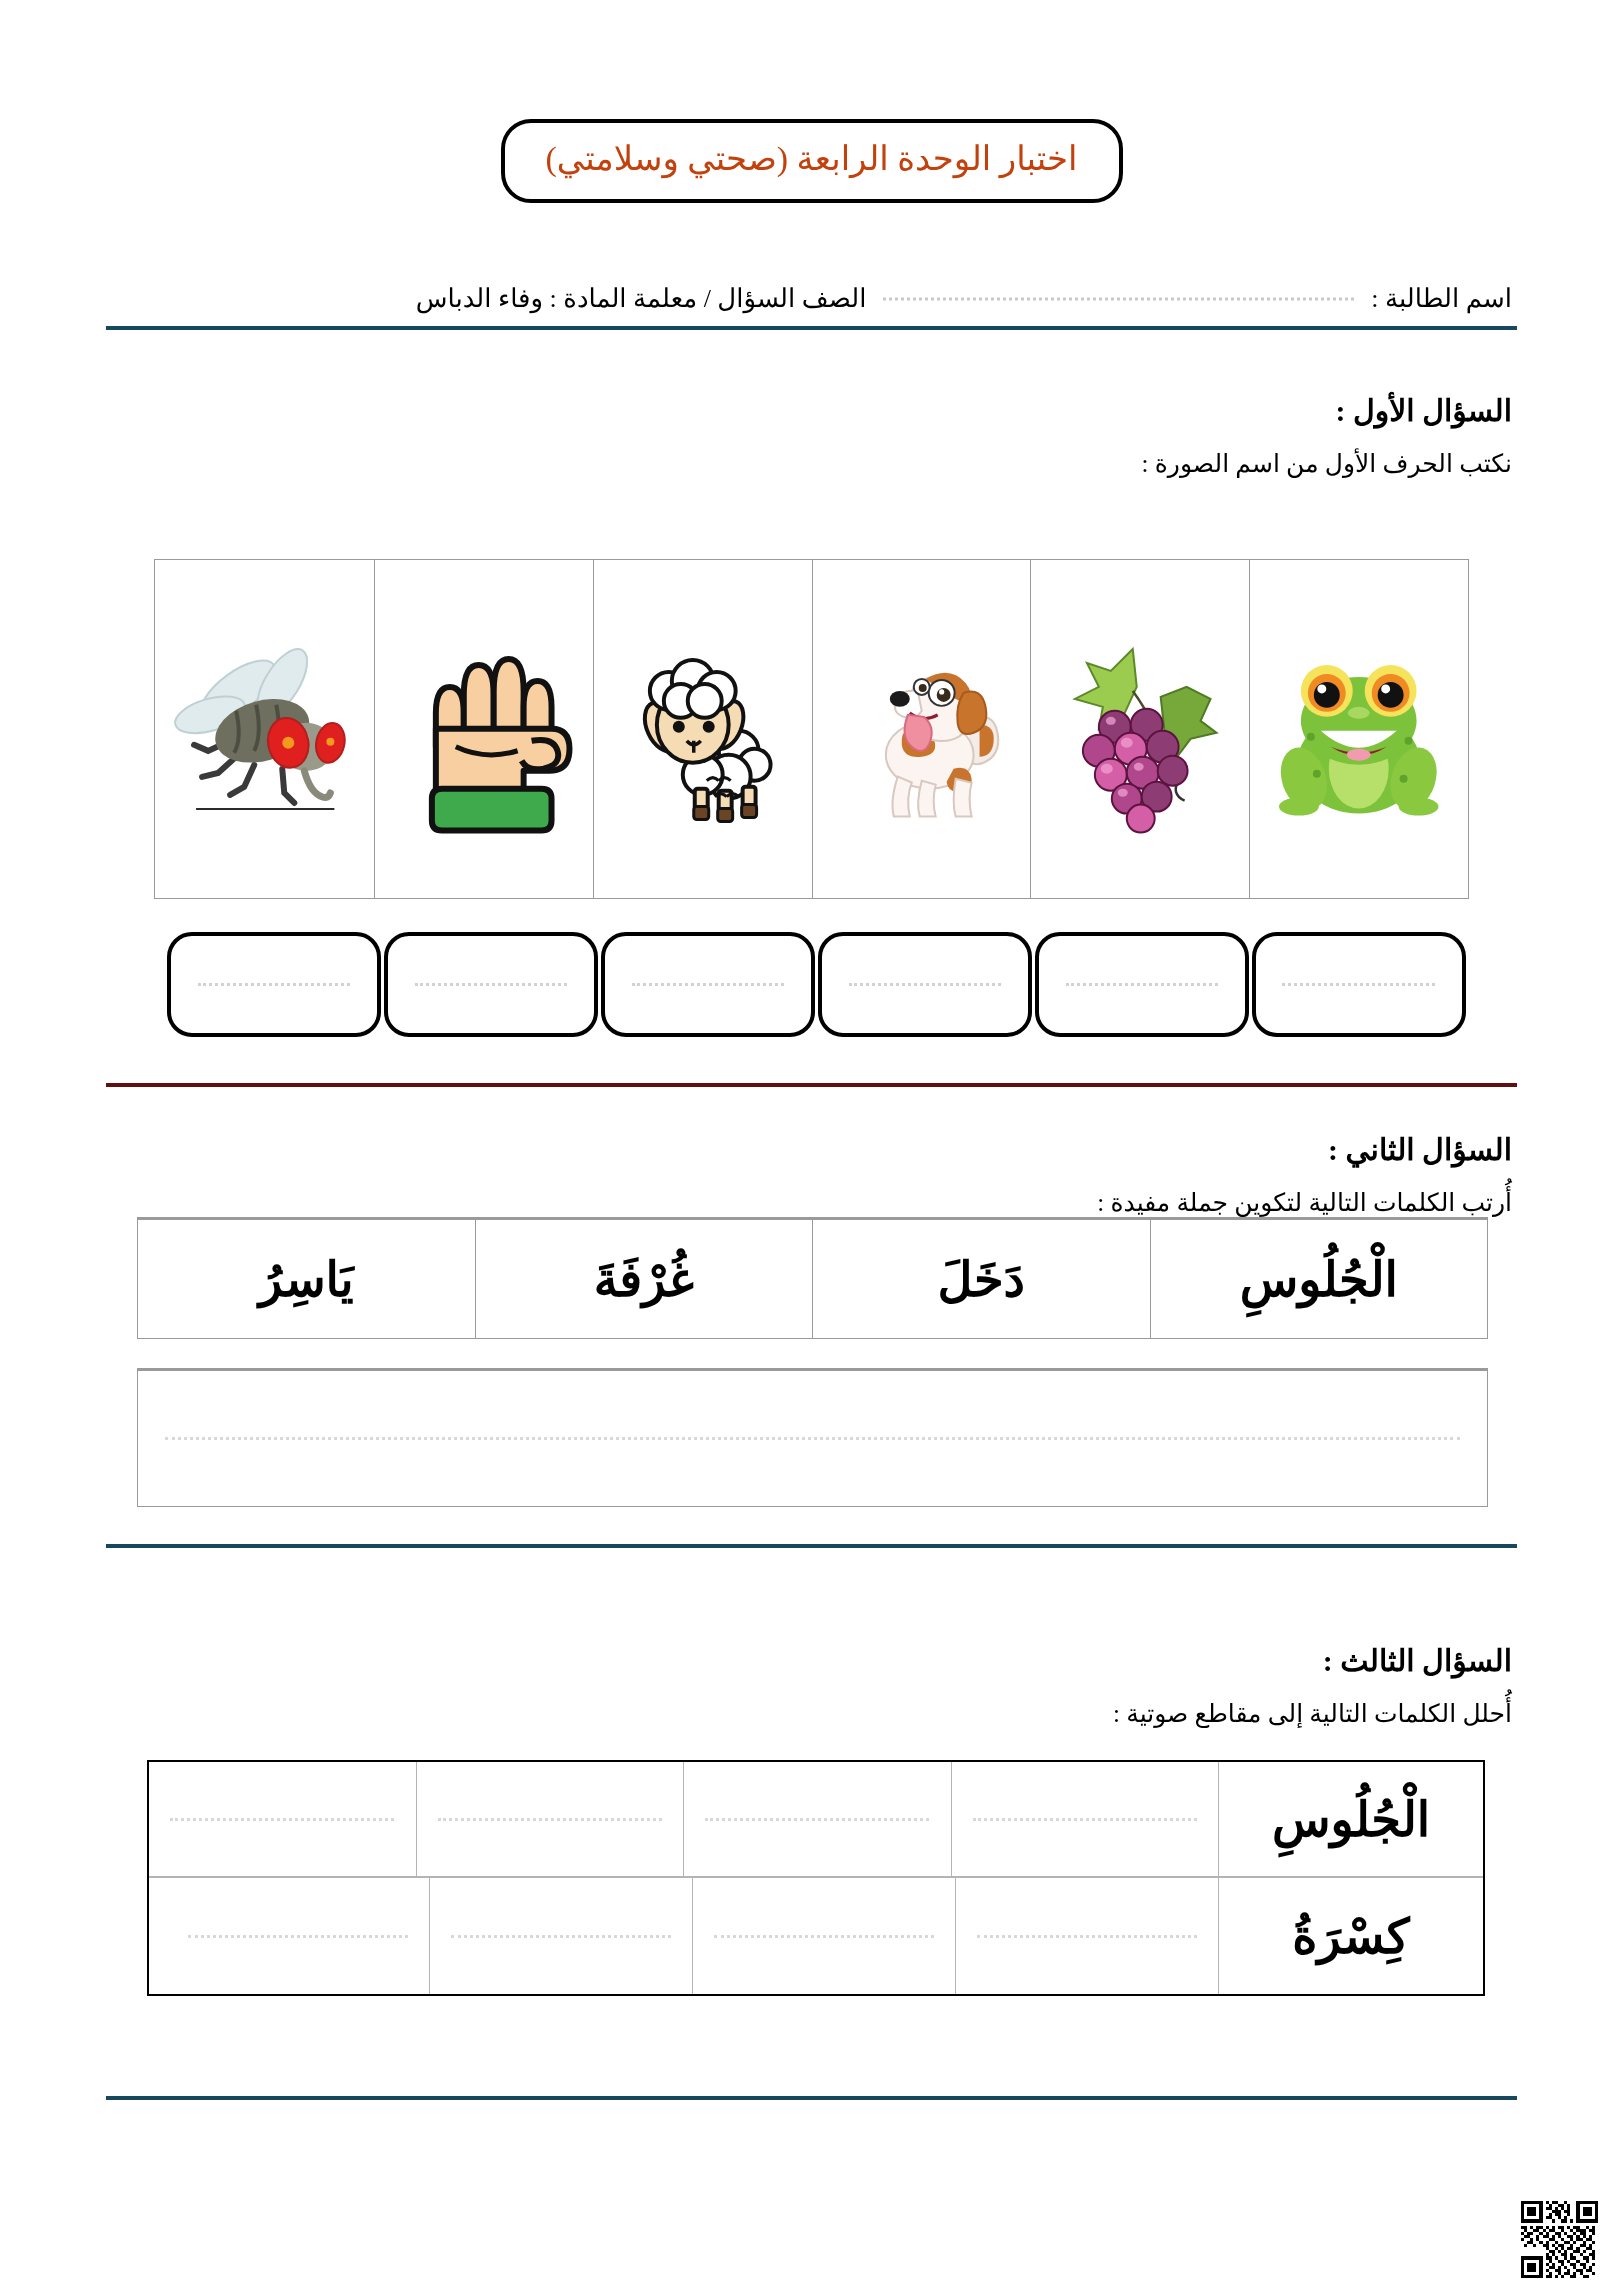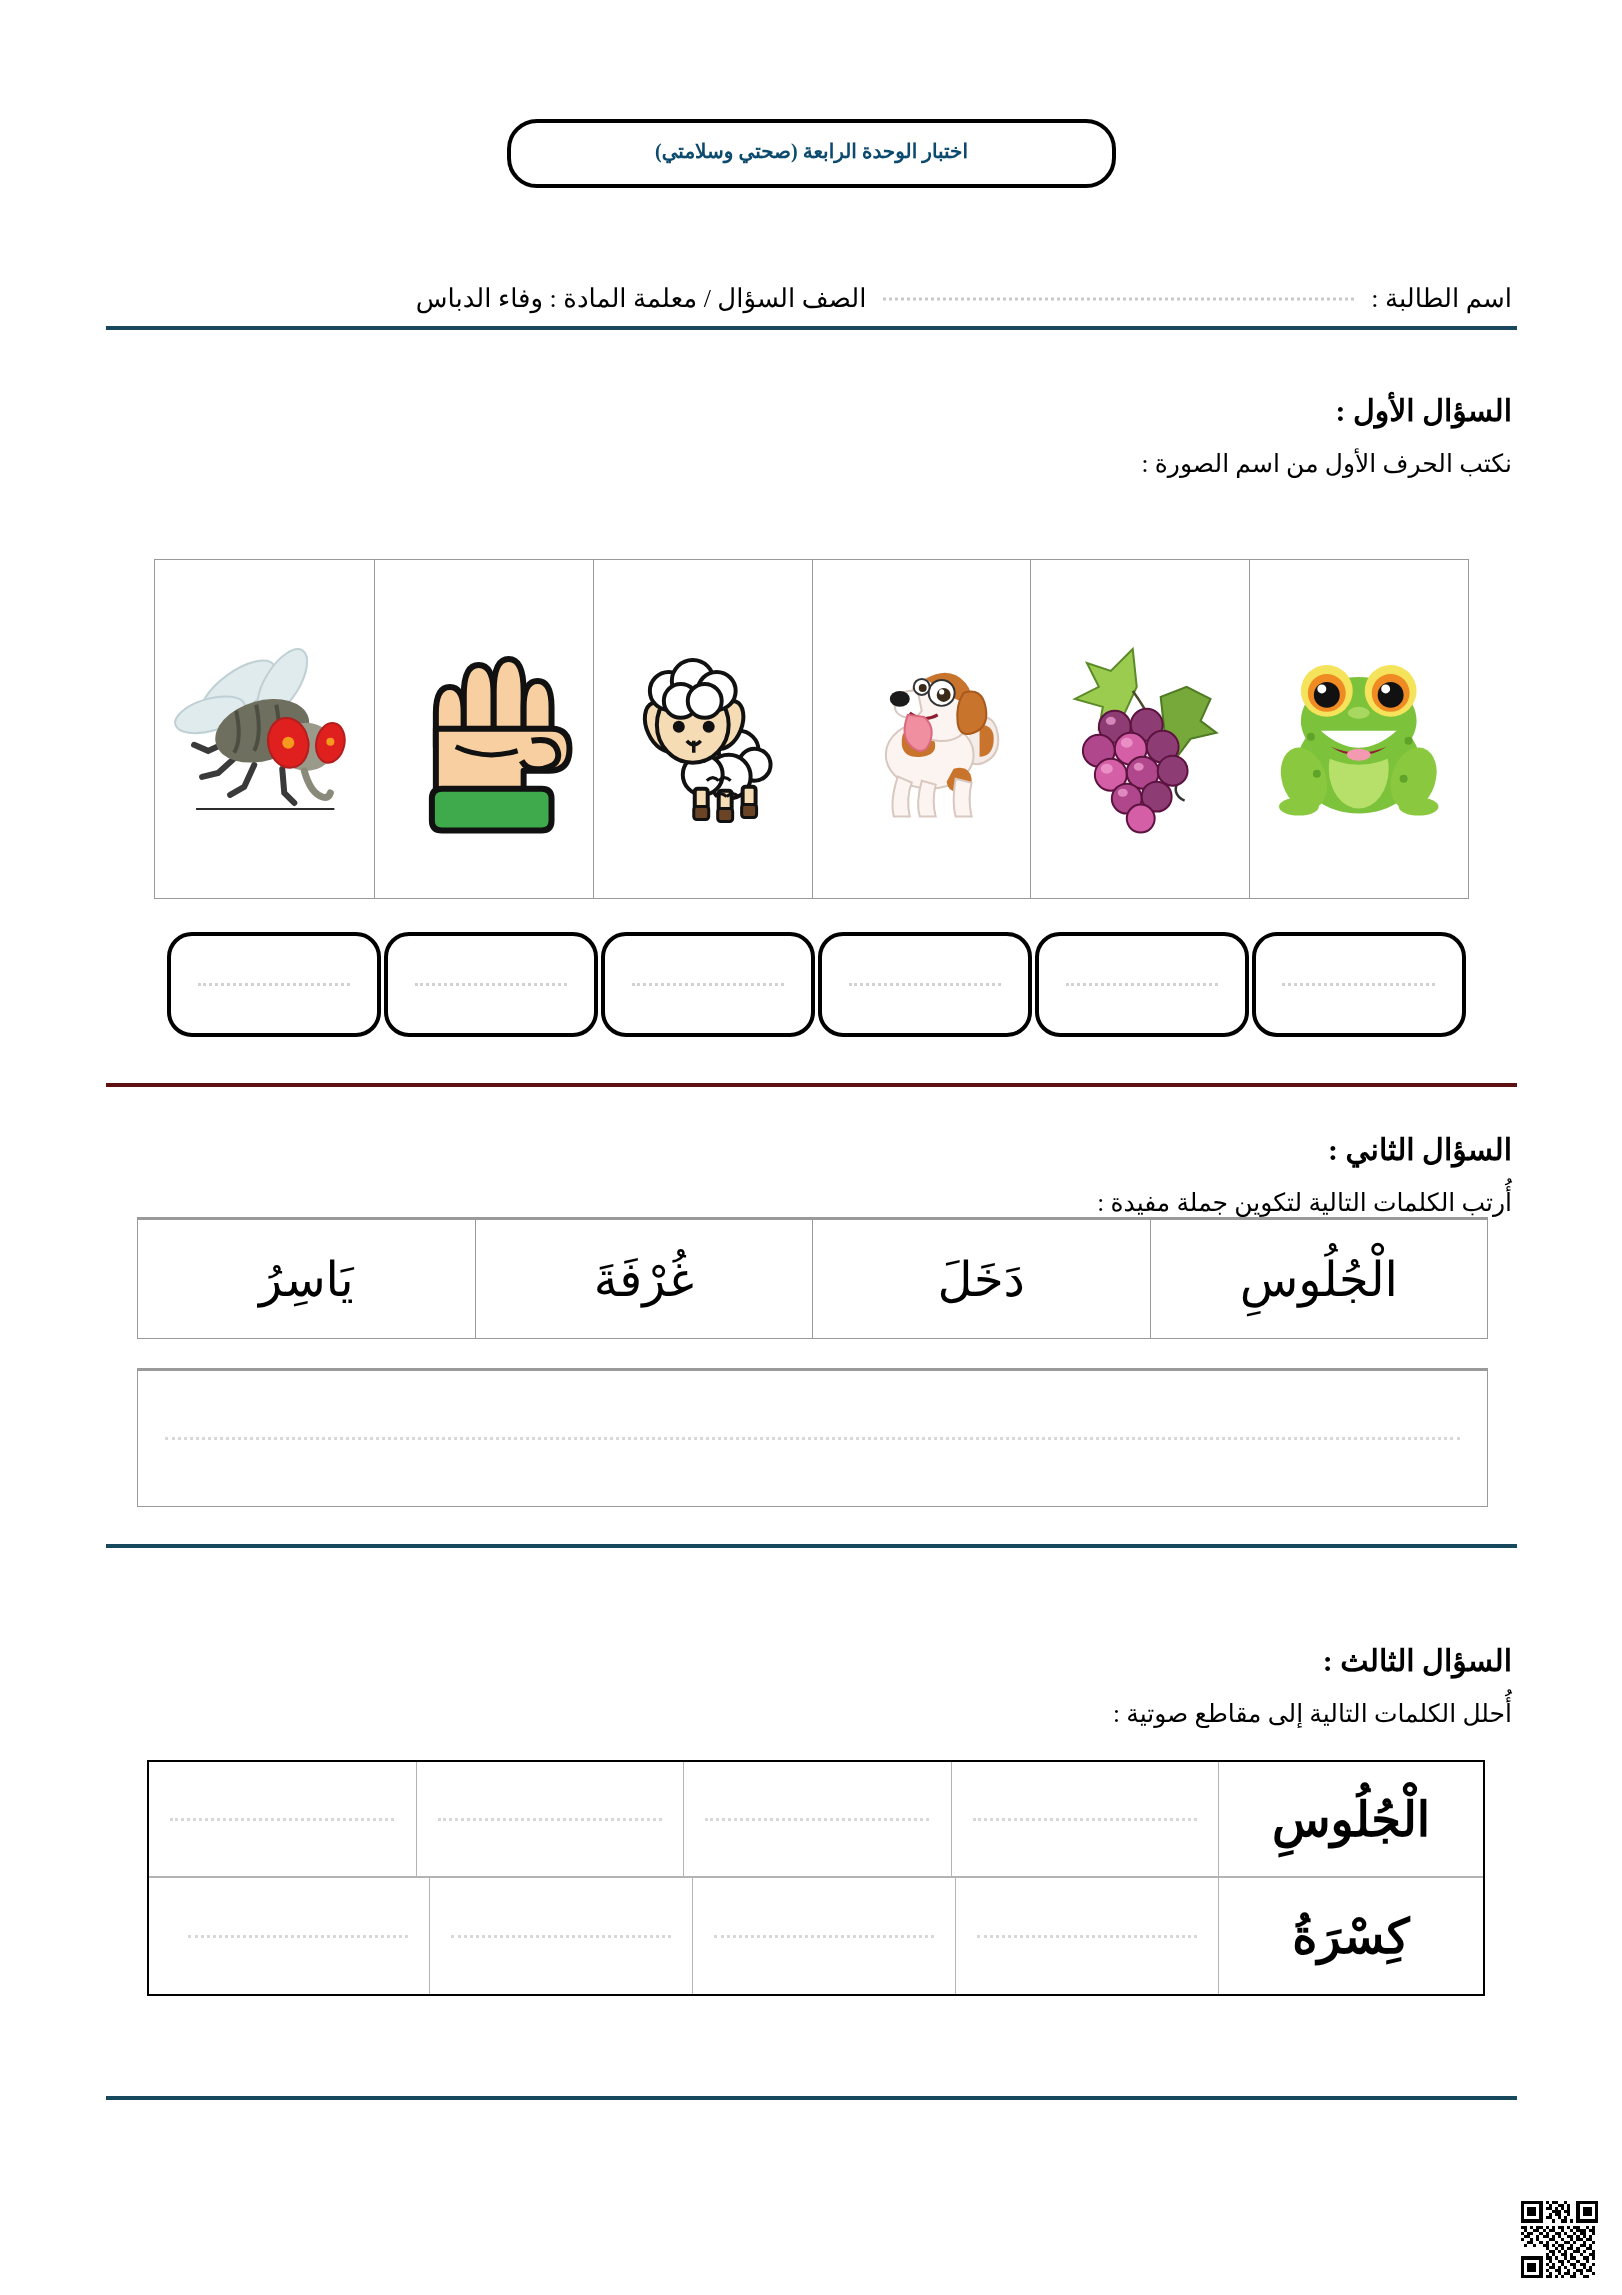--- a/index.html
+++ b/index.html
@@ -23,23 +23,23 @@
   }
   .title-pill {
     border: 4.6px solid #000;
     border-radius: 30px;
     padding: 17px 41px 22px 41px;
     min-width: 609px;
     text-align: center;
     background: #fff;
   }
   .title-text {
-    font-size: 20px;
-    font-weight: 700;
-    color: #0c4a6e;
+    font-size: 34px;
+    font-weight: 400;
+    color: #c2410c;
     letter-spacing: 0;
     line-height: 1.1;
   }
 
   
   .name-row {
     position: absolute;
     top: 283px;
     right: 111px;
     left: 111px;
@@ -147,21 +147,21 @@
     background: #fff;
   }
   .word-cell {
     flex: 1 1 0;
     height: 118px;
     border-left: 1.3px solid #9a9a9a;
     display: flex;
     align-items: center;
     justify-content: center;
     font-size: 48px;
-    font-weight: normal;
+    font-weight: bold;
     color: #000;
     font-family: "Liberation Serif", "DejaVu Serif", serif;
   }
   .word-cell:last-child { border-left: none; }
 
   
   .answer-box {
     position: absolute;
     left: 137px;
     width: 1351px;

